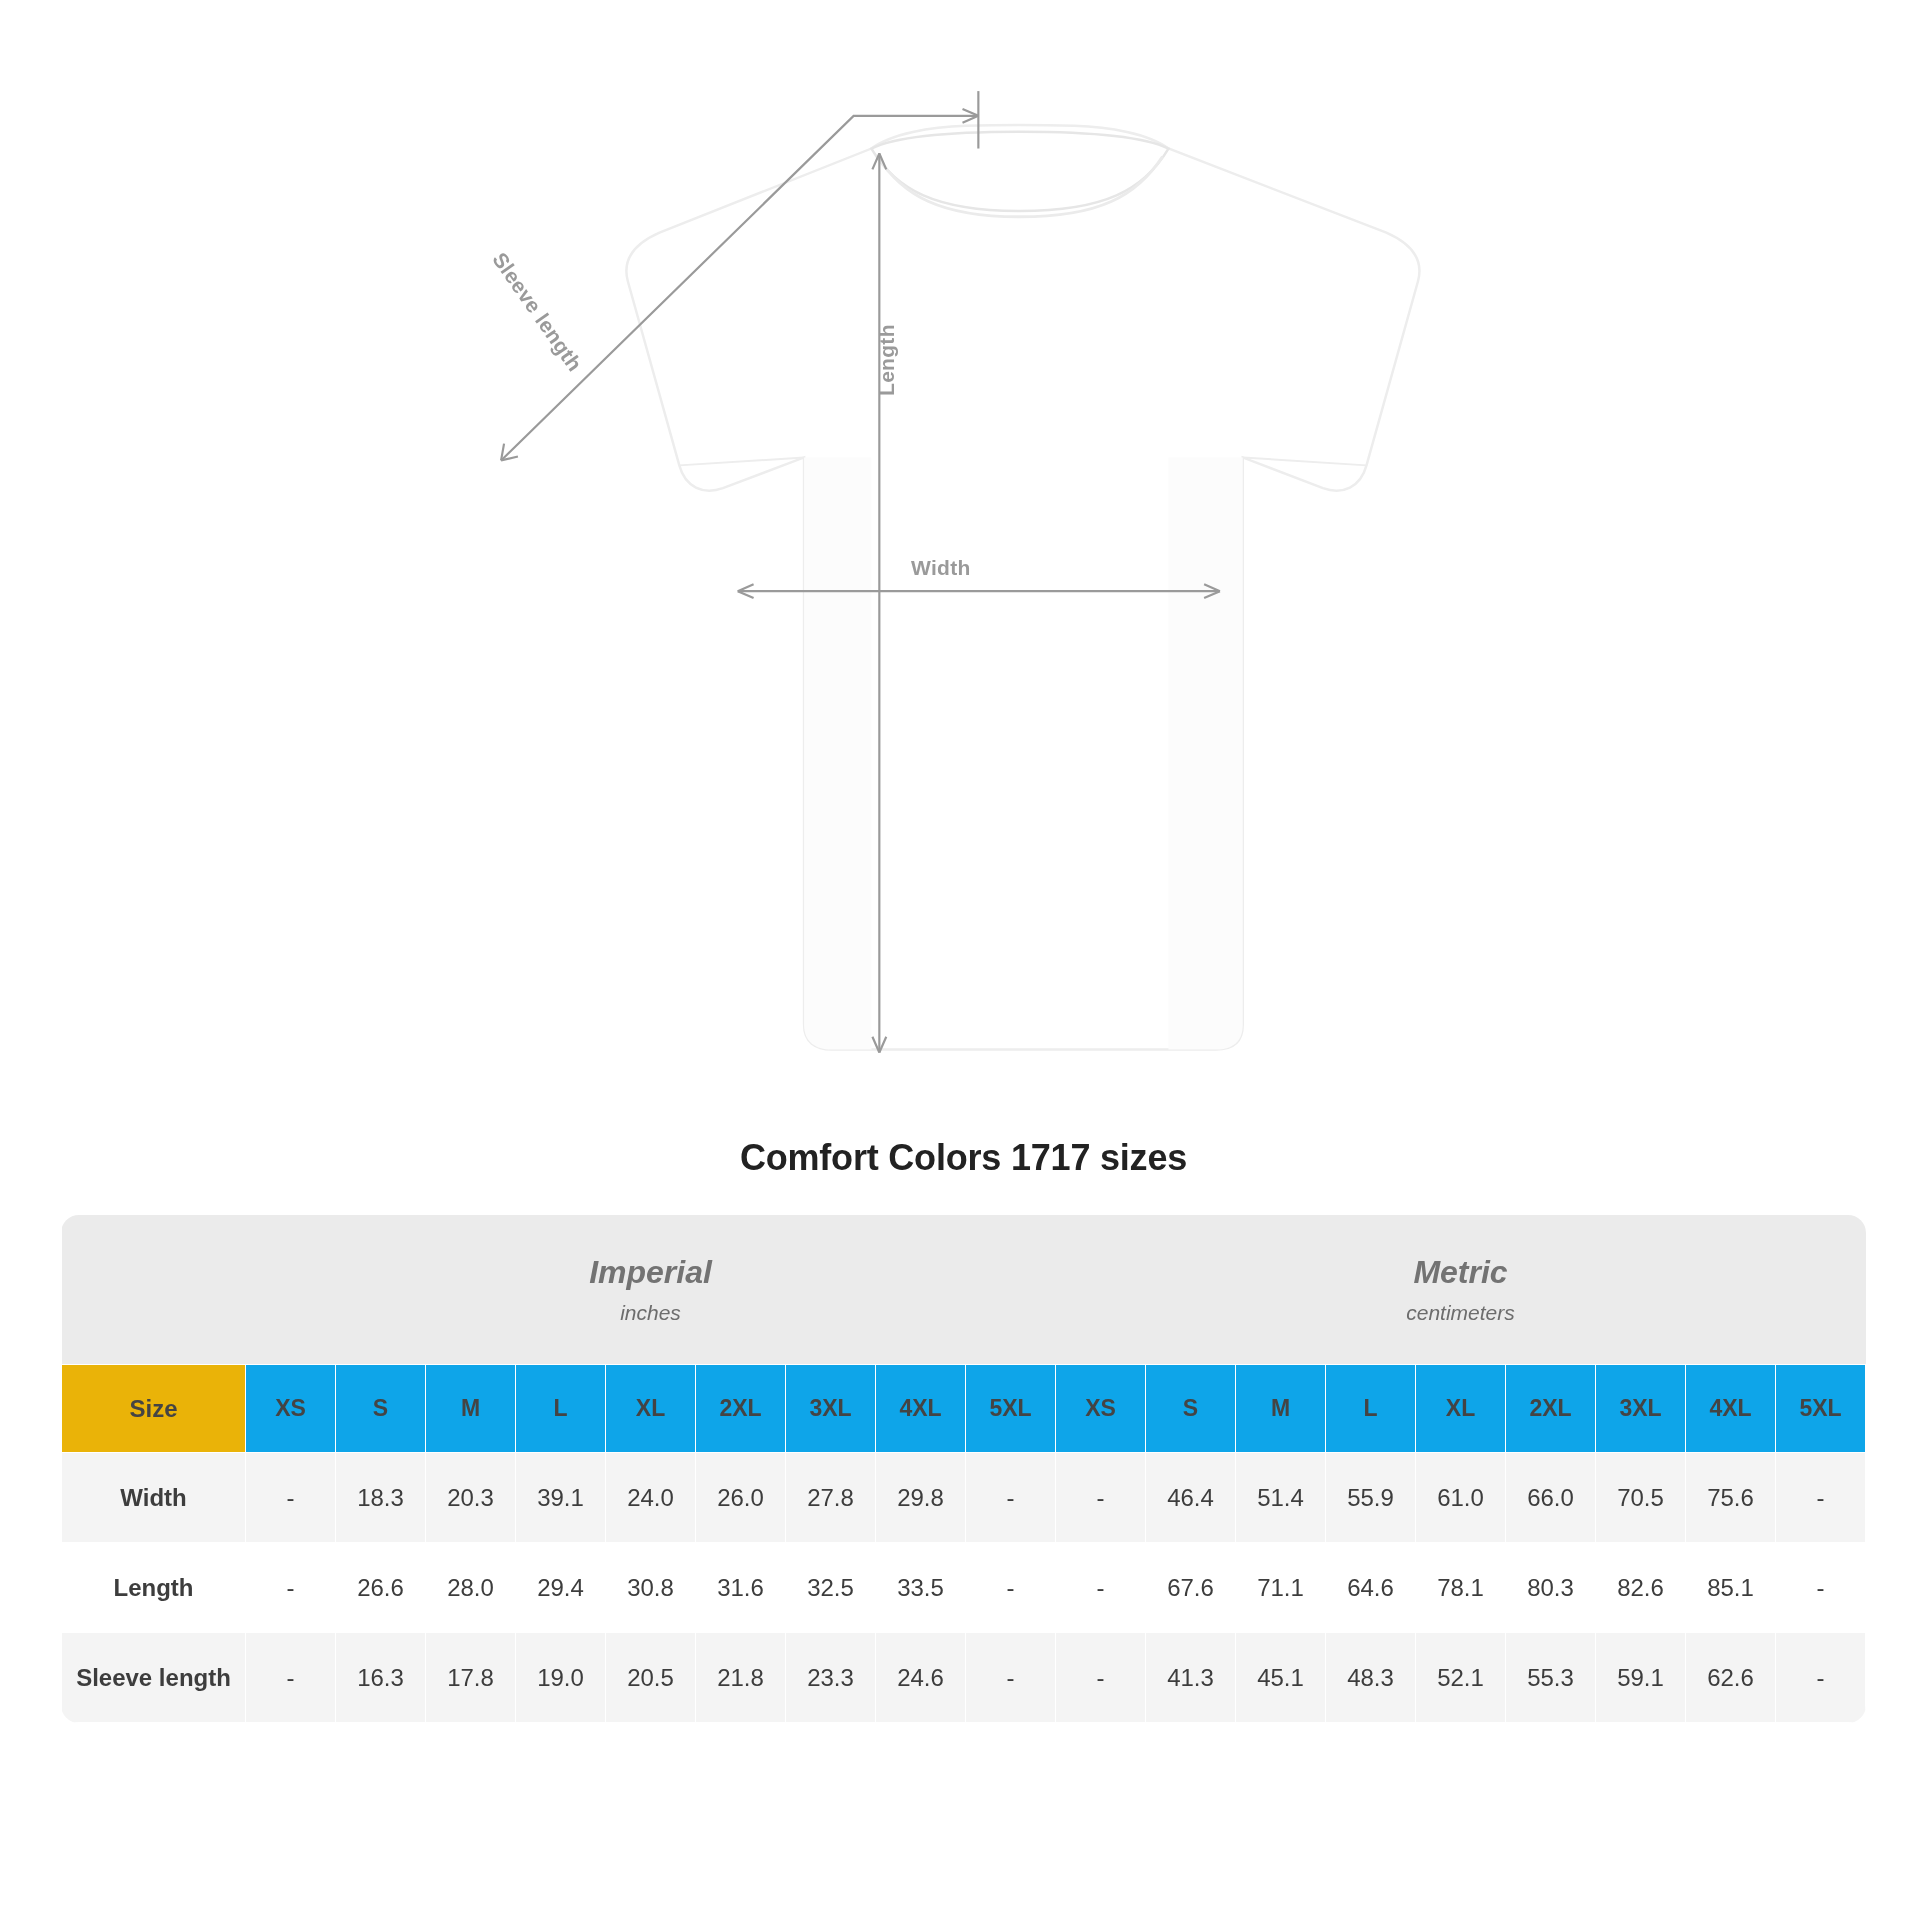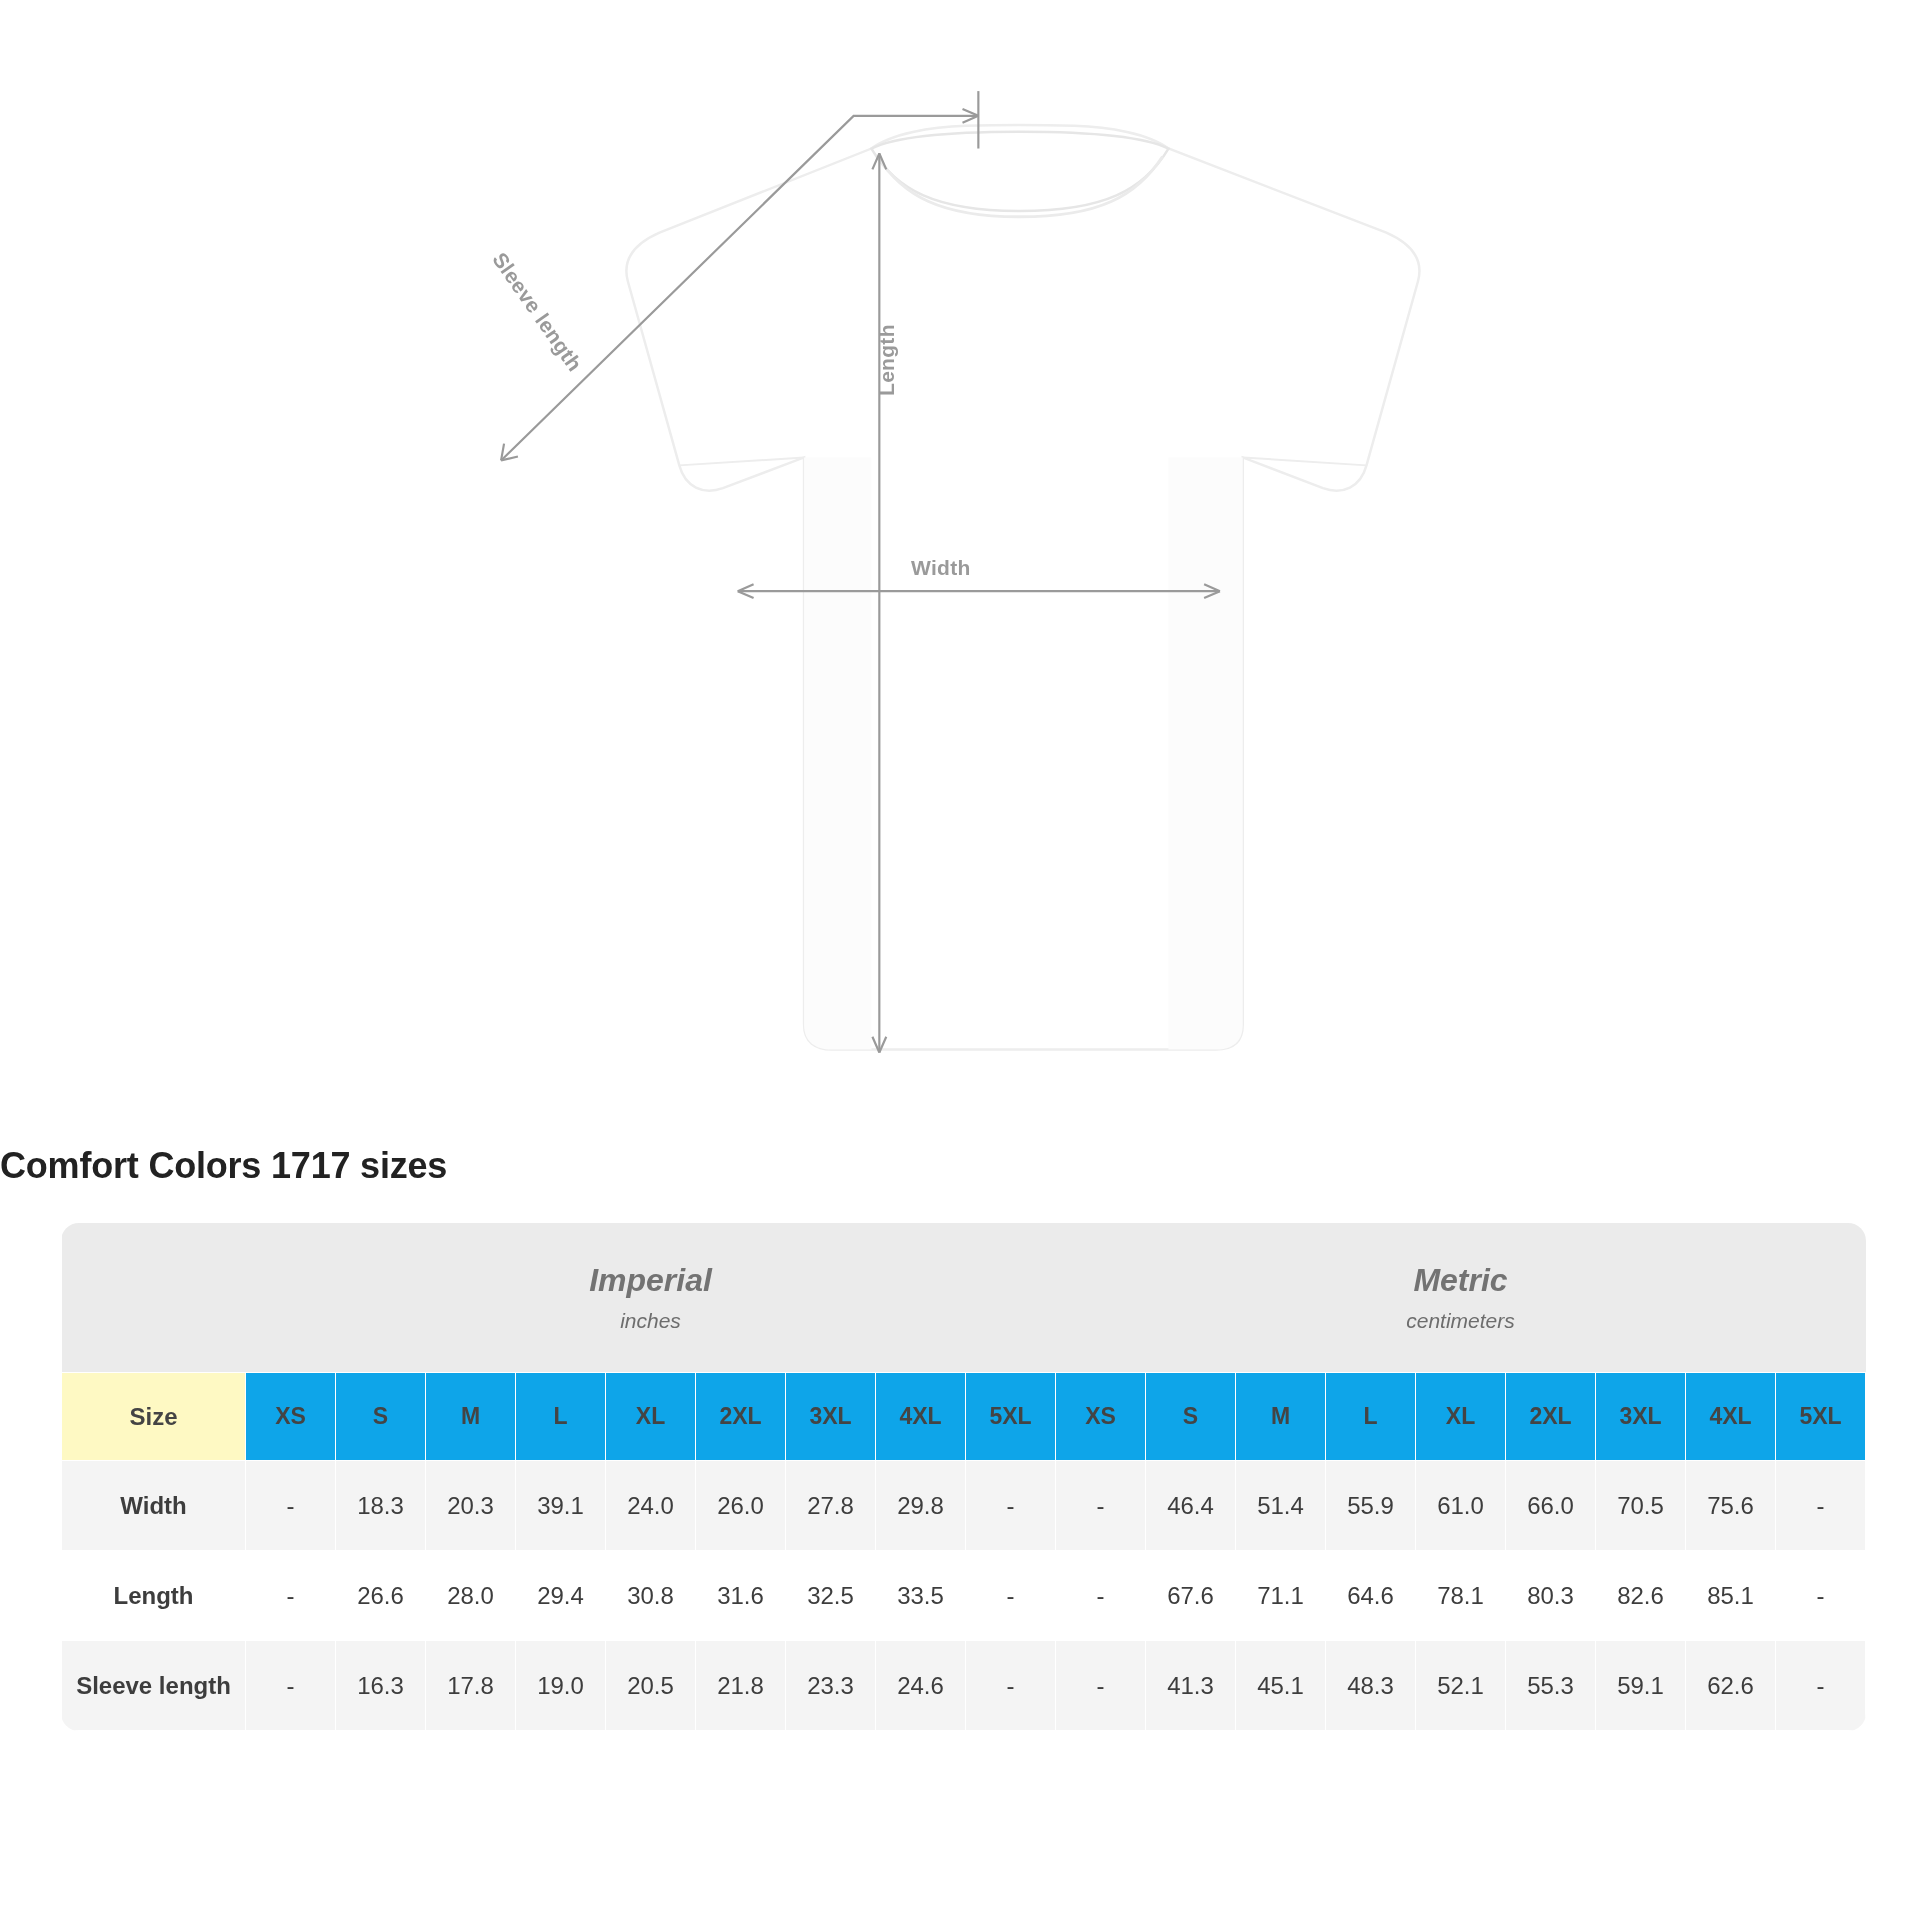--- a/index.html
+++ b/index.html
@@ -47,21 +47,22 @@
   }
   #label-sleeve {
     left: 507px;
     top: 248px;
     transform: rotate(55deg);
     transform-origin: left top;
   }
 
   
   #title-block {
-    margin-top: 36px;
+    text-align: center;
+    margin-top: 28px;
   }
   #chart-title {
     font-size: 36px;
     font-weight: bold;
     color: #222222;
     letter-spacing: -0.2px;
   }
   #chart-note {
     font-size: 20px;
     font-style: italic;
@@ -111,21 +112,21 @@
     border: none;
   }
   tr.size-row td {
     background: #0ea5e9;
     height: 87px;
     font-size: 23px;
     color: #444444;
     font-weight: bold;
   }
   tr.size-row td.rowhead {
-    background: #fef9c3;
+    background: #eab308;
     font-size: 24px;
   }
   tr.data-row td {
     height: 89px;
     font-size: 24px;
     background: #ffffff;
   }
   tr.data-row.alt td {
     background: #f4f4f4;
   }

